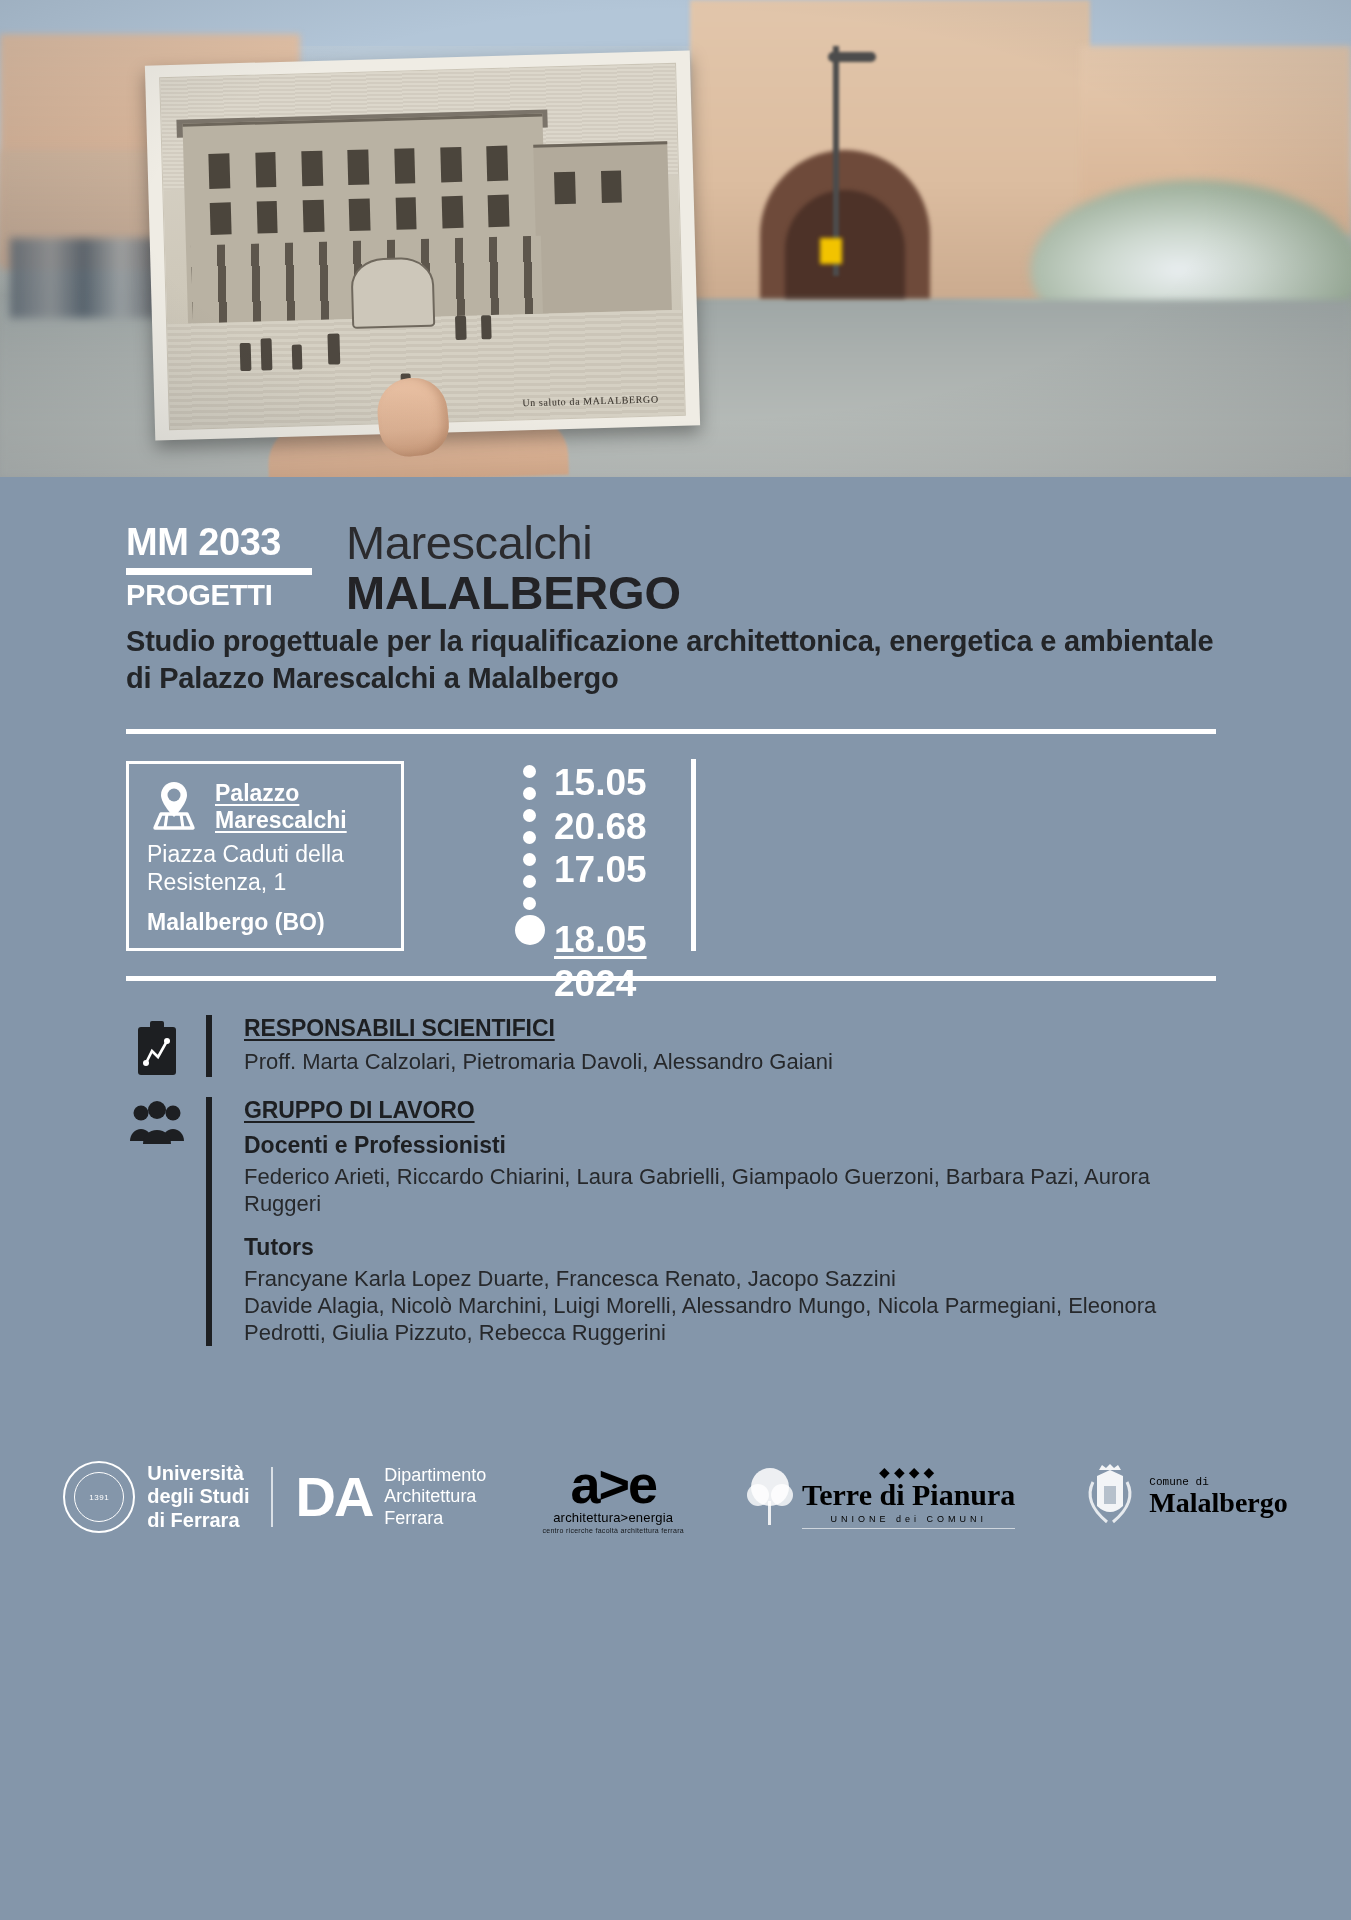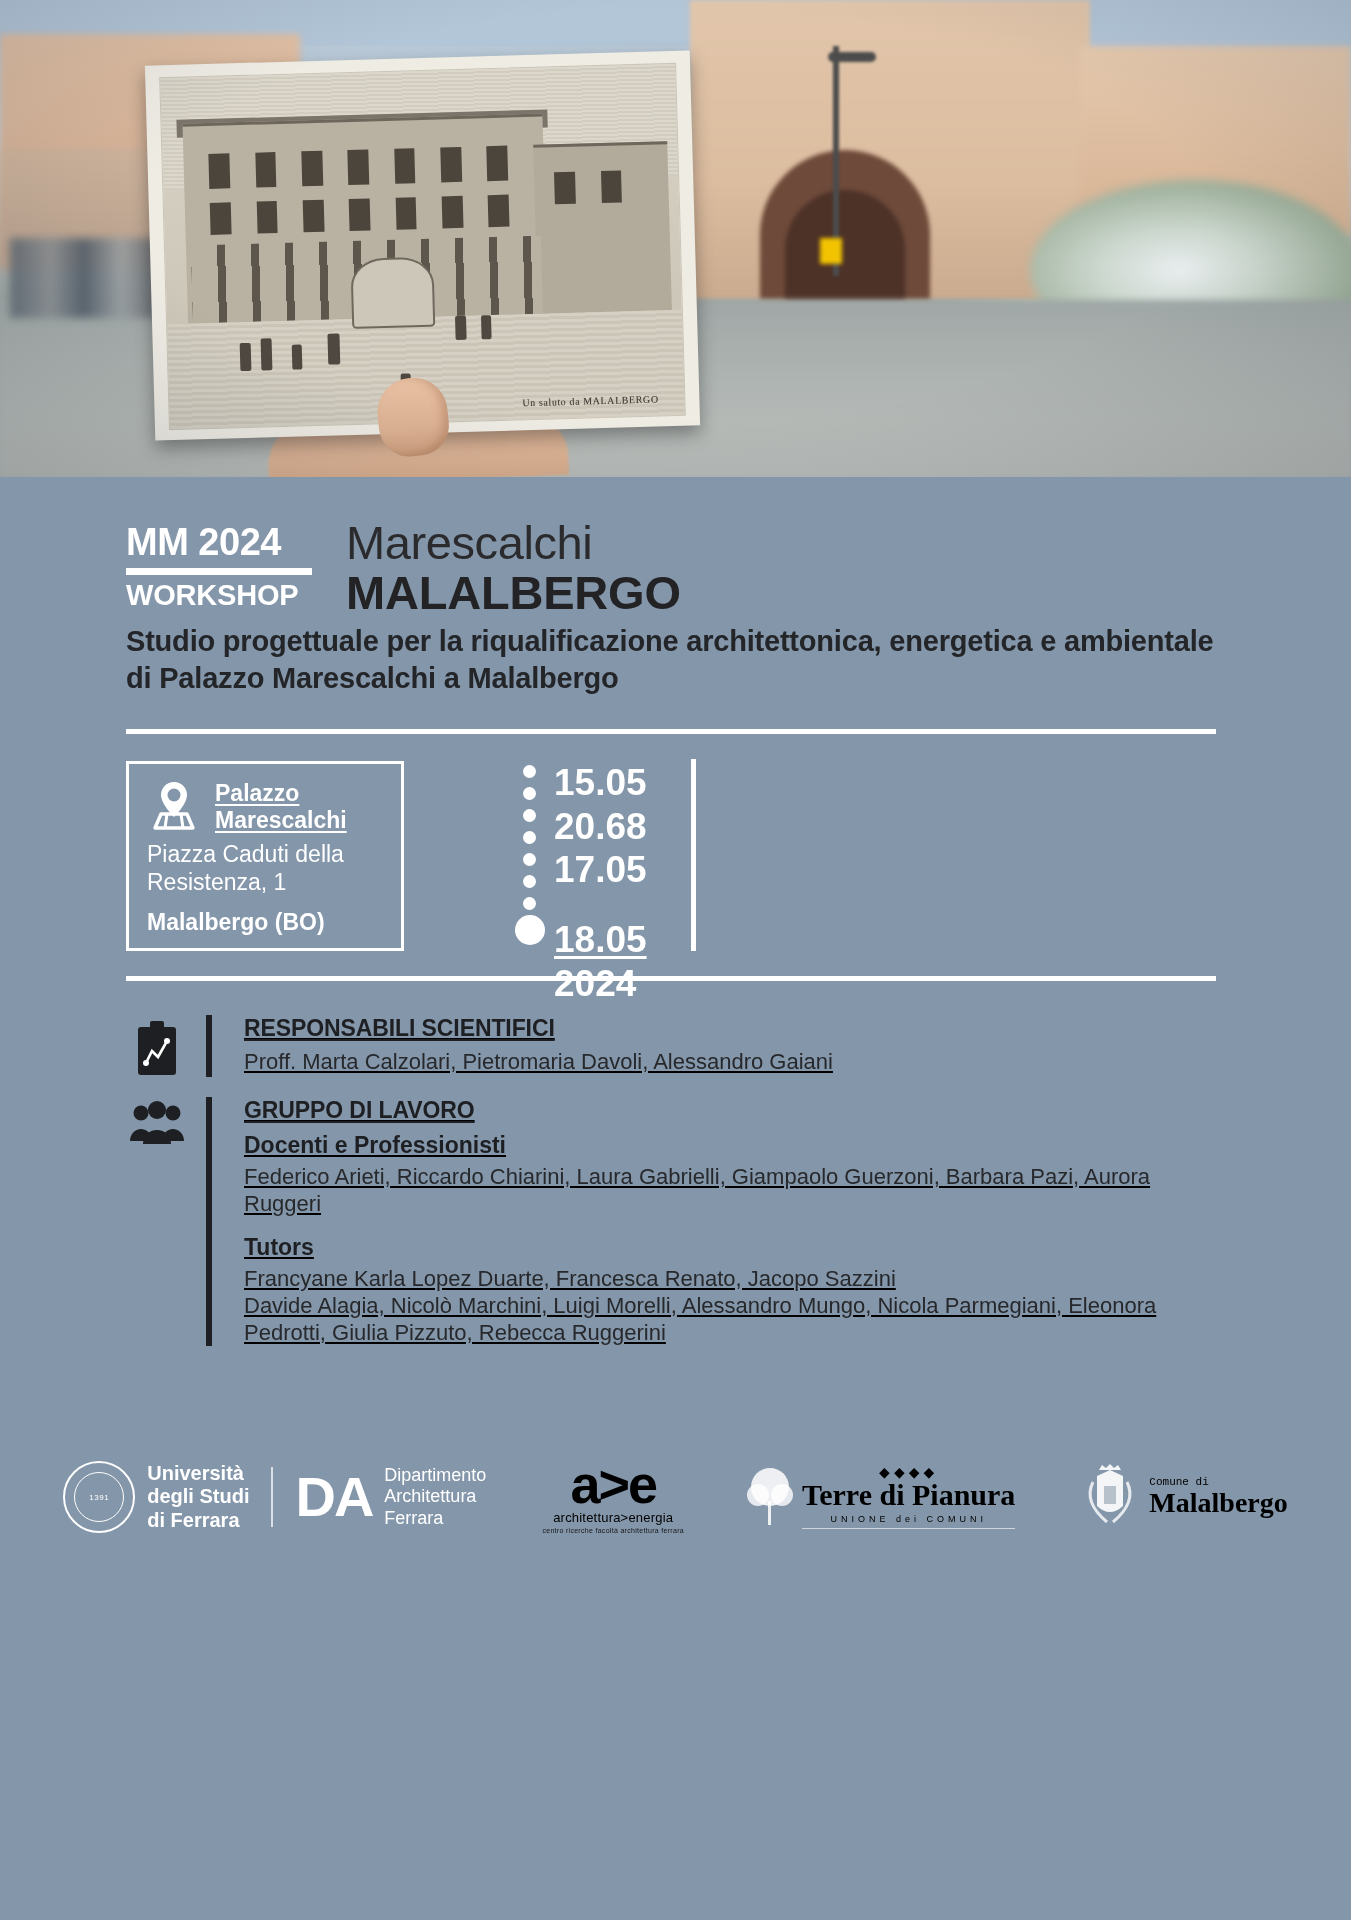--- a/index.html
+++ b/index.html
@@ -137,21 +137,21 @@
   .d-block2{margin-top:26px;}
 
   .vline{position:absolute;left:565px;top:-2px;width:5px;height:192px;background:#fff;}
 
   .labcol{position:absolute;left:597px;top:0;color:#fff;}
   .lab1{font-size:25px;font-weight:bold;line-height:1.22;margin-top:50px;}
   .lab2{font-size:25px;font-weight:bold;line-height:1.22;margin-top:44px;text-transform:uppercase;}
 
   
   .team{position:absolute;left:126px;top:538px;width:1100px;}
-  .trow{display:flex;align-items:flex-start;gap:18px;margin-bottom:20px;text-decoration:underline;}
+  .trow{display:flex;align-items:flex-start;gap:18px;margin-bottom:20px;}
   .ticon{width:62px;flex:0 0 62px;display:flex;justify-content:center;padding-top:4px;}
   .tbar{width:6px;background:#1d1f22;flex:0 0 6px;align-self:stretch;}
   .tcontent{flex:1;padding-left:14px;}
   .thead{
     font-size:23px;font-weight:bold;color:#1d1f22;letter-spacing:-0.1px;
     text-decoration:underline;text-underline-offset:3px;margin-bottom:6px;
   }
   .tsub{font-size:23px;font-weight:bold;color:#1d1f22;margin:16px 0 4px 0;}
   .tsub.first{margin-top:8px;}
   .tlist{font-size:22px;color:#26282b;line-height:1.24;font-weight:400;}
@@ -241,23 +241,23 @@
       </div>
     </div>
     <div class="thumb"></div>
     <div class="ph-vign"></div>
   </div>
 
   <div class="body">
 
     <div class="titlewrap">
       <div class="mmblock">
-        <div class="mm2024">MM 2024</div>
+        <div class="mm2024">MM 2033</div>
         <div class="mmrule"></div>
-        <div class="workshop">WORKSHOP</div>
+        <div class="workshop">PROGETTI</div>
       </div>
       <div class="names">
         <div class="nm1">Marescalchi</div>
         <div class="nm2">MALALBERGO</div>
       </div>
     </div>
 
     <div class="subtitle">Studio progettuale per la riqualificazione architettonica, energetica e ambientale di Palazzo Marescalchi a Malalbergo</div>
 
     <div class="hr hr1"></div>

